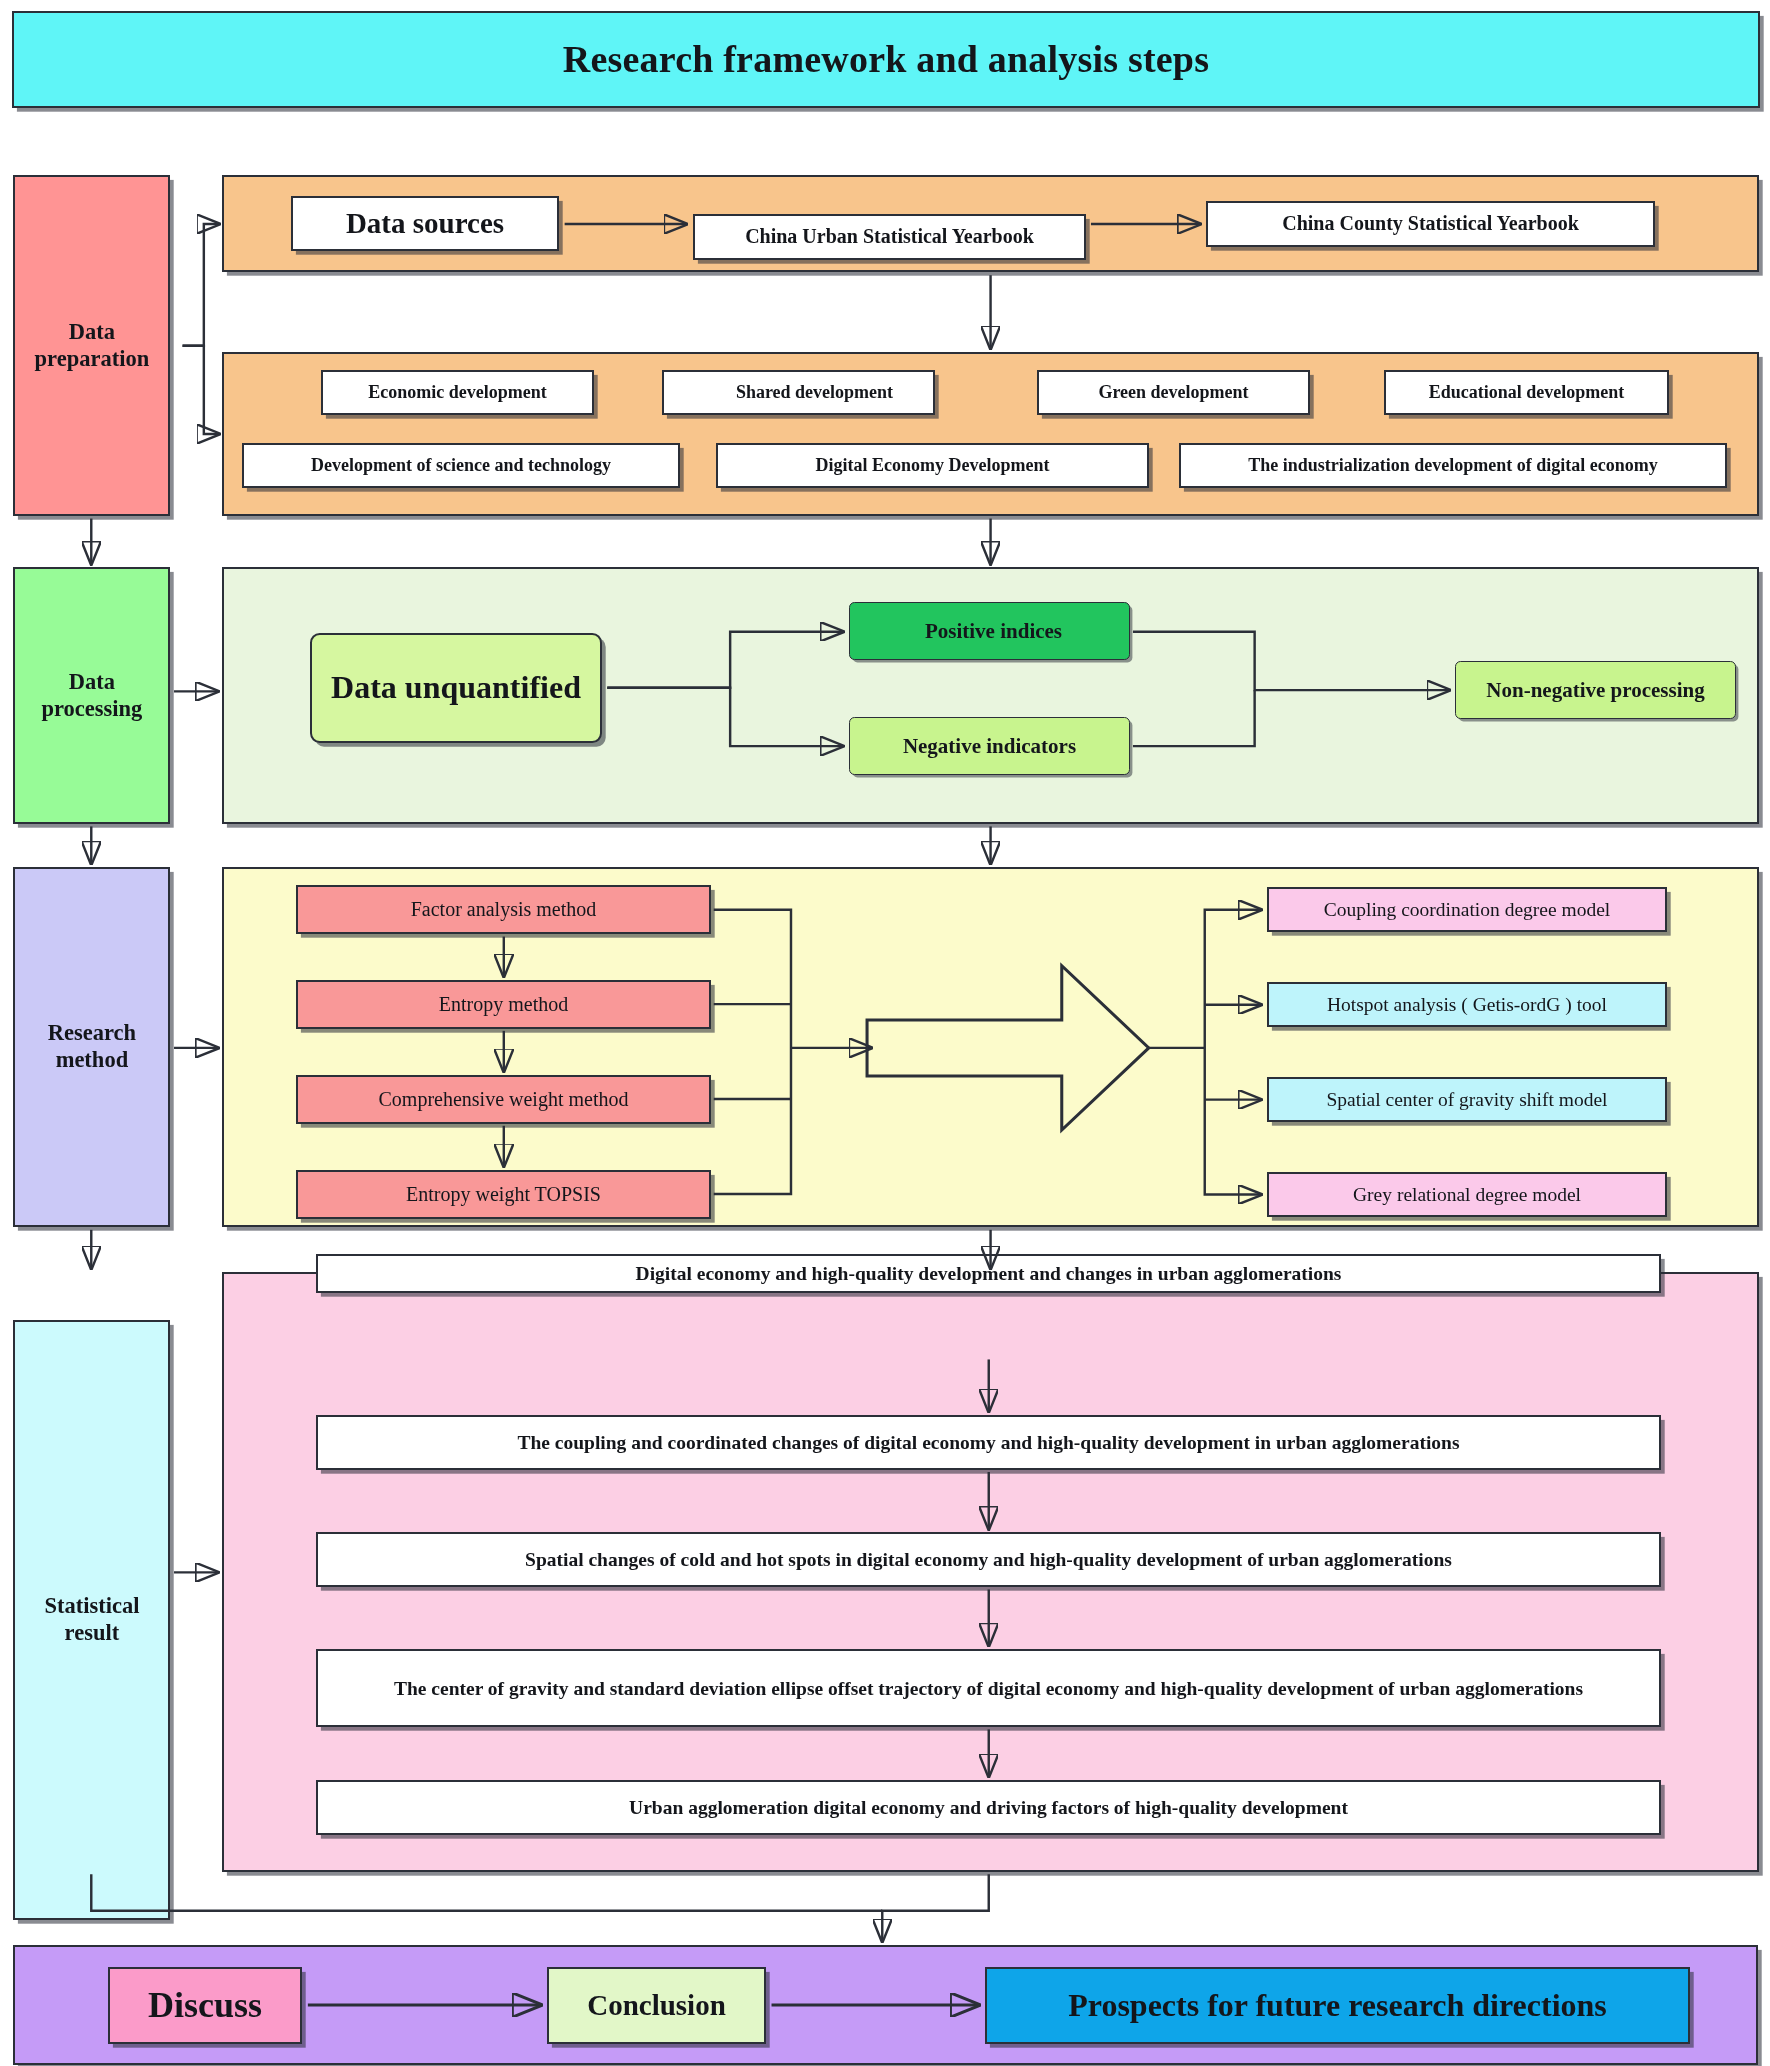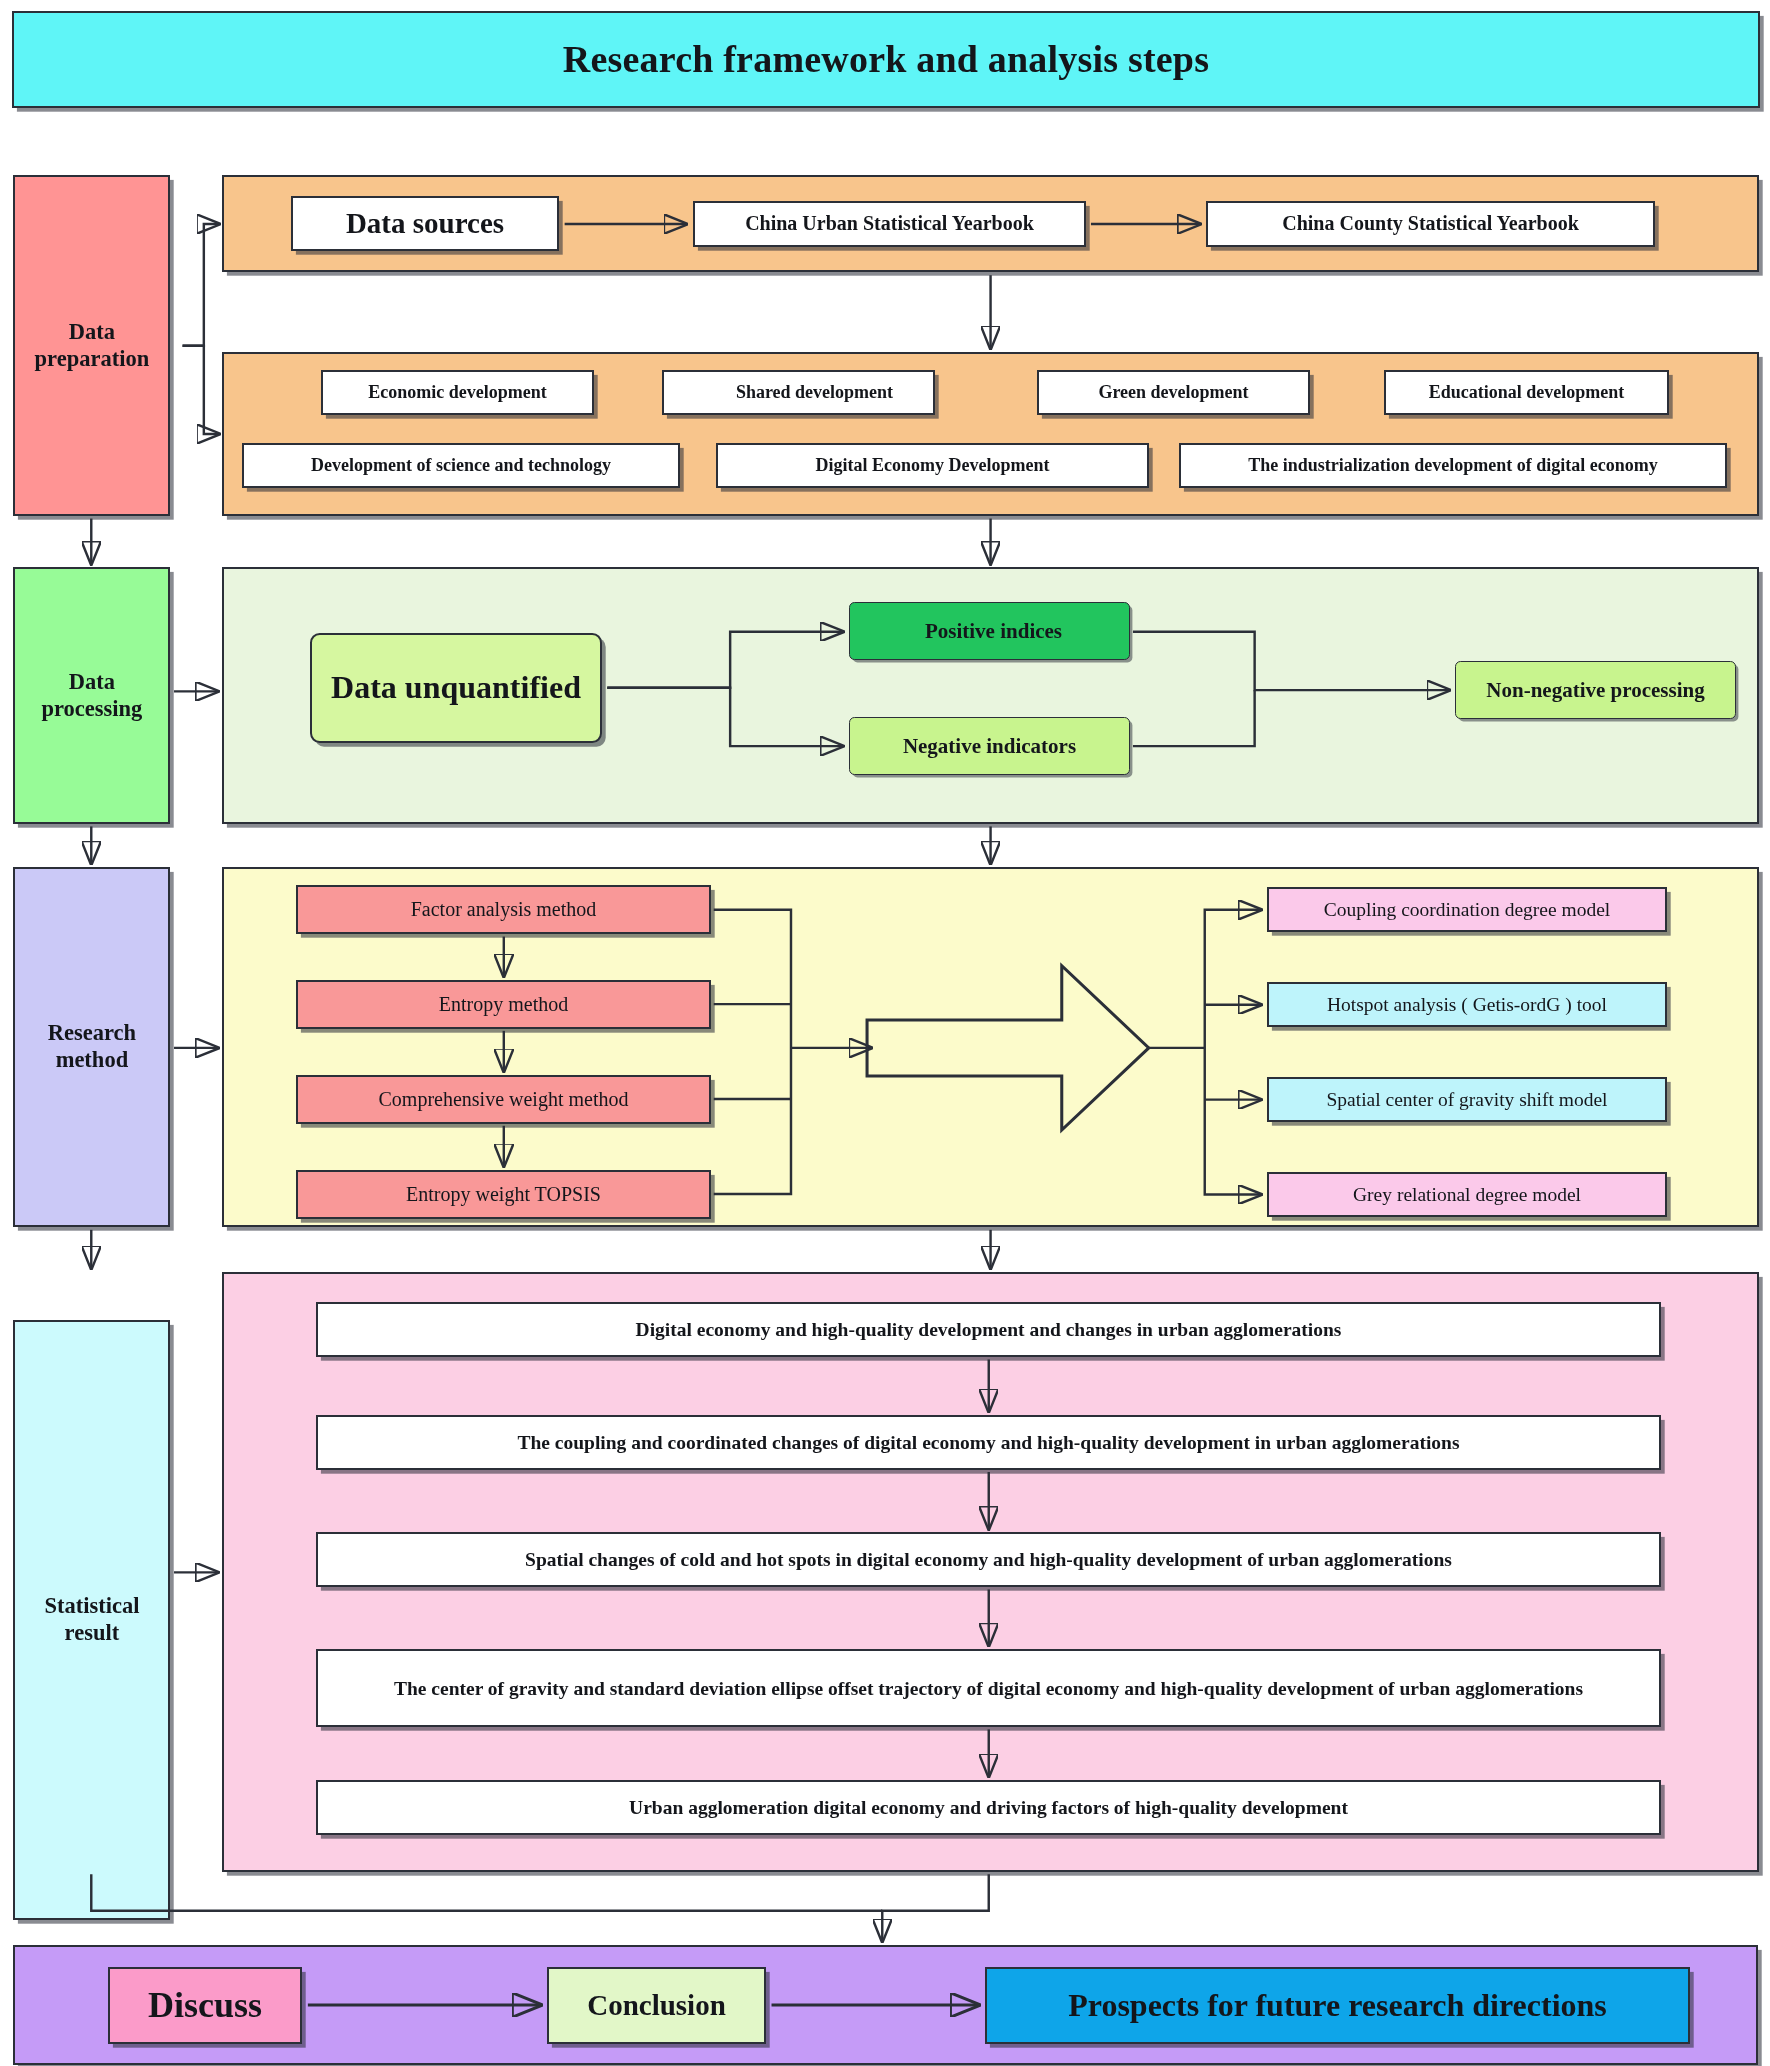--- a/index.html
+++ b/index.html
@@ -49,21 +49,21 @@
   #panel-processing  { top: 567px;  height: 257px; background: #E9F5DE; }
   #panel-methods     { top: 867px; height: 360px; background: #FCFBCB; }
   #panel-results     { top: 1272px; height: 600px; background: #FCCFE4; }
   #panel-conclusion  { left: 13.4px; top: 1945px; width: 1745px; height: 120px; background: #C59BF7; }
 
   
   .wbx { background: #ffffff; }
 
   
   #box-data-sources   { left: 291px;  top: 196px; width: 268px; height: 55px; font-size: 29px; font-weight: bold; }
-  #box-urban-yearbook { left: 693px; top: 201px; width: 393px; height: 46px; font-size: 20px; font-weight: bold; }
+  #box-urban-yearbook { left: 693px; top: 214px; width: 393px; height: 46px; font-size: 20px; font-weight: bold; }
   #box-county-yearbook{ left: 1206px; top: 201px; width: 449px; height: 46px; font-size: 20px; font-weight: bold; }
 
   
   .dim { font-size: 18px; font-weight: bold; height: 45px; background:#fff; }
   #dim-0 { left: 321px;  top: 370px; width: 273px; }
   #dim-1 { left: 662px; top: 370px; width: 273px; padding-left: 32px; }
   #dim-2 { left: 1037px; top: 370px; width: 273px; }
   #dim-3 { left: 1384px; top: 370px; width: 285px; }
   #dim-4 { left: 242px;  top: 443px; width: 438px; }
   #dim-5 { left: 716px; top: 443px; width: 433px; }
@@ -88,21 +88,21 @@
 
   
   .model { left: 1267px; width: 400px; height: 45px; font-size: 19.5px; }
   #model-0 { top: 887px; background: #FBC9EA; }
   #model-1 { top: 982px; background: #BEF4FB; }
   #model-2 { top: 1077px; background: #BEF4FB; }
   #model-3 { top: 1172px; background: #FBC9EA; }
 
   
   .result { left: 316px; width: 1345px; background:#fff; font-size: 19.5px; font-weight: bold; }
-  #result-0 { top: 1302px; height: 55px; }
+  #result-0 { top: 1254px; height: 39px; }
   #result-1 { top: 1415px; height: 55px; }
   #result-2 { top: 1532px; height: 55px; }
   #result-3 { top: 1649px; height: 78px; padding: 0 37px; }
   #result-4 { top: 1780px; height: 55px; }
 
   
   #box-discuss    { left: 108px;  top: 1967px; width: 194px; height: 77px; background:#FB9BC9; font-size: 36px; font-weight: bold; }
   #box-conclusion { left: 547px;  top: 1967px; width: 219px; height: 77px; background:#E2F7C8; font-size: 29px; font-weight: bold; }
   #box-prospects  { left: 985px; top: 1967px; width: 705px; height: 77px; background:#0ea5e9; font-size: 32px; font-weight: bold; }
 

